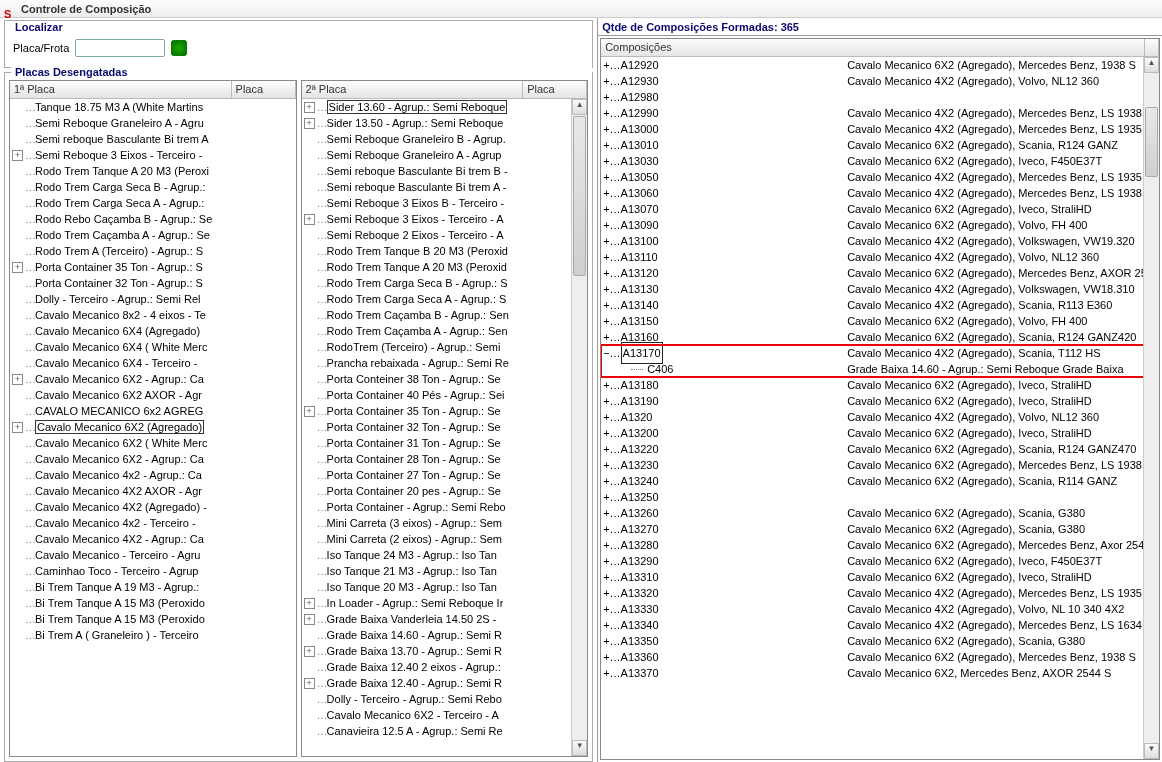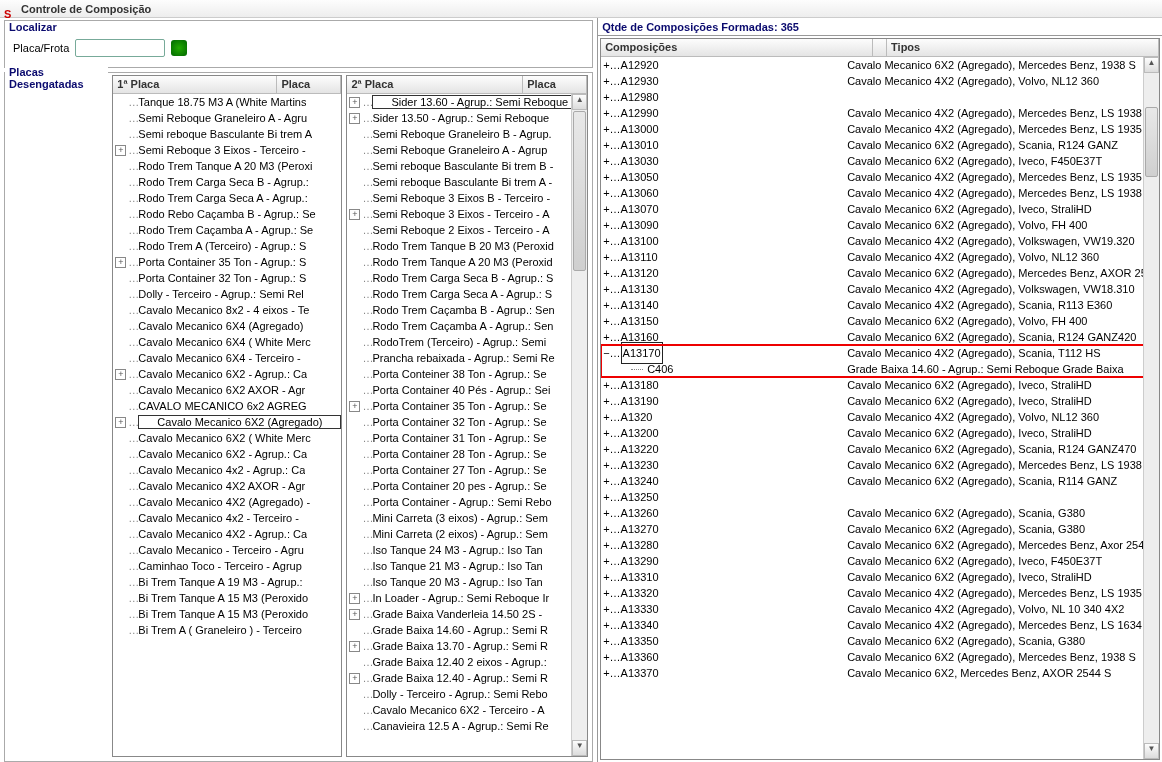--- a/index.html
+++ b/index.html
@@ -3,38 +3,38 @@
 <meta charset="utf-8">
 <style>
 *{box-sizing:border-box;margin:0;padding:0;font-family:Tahoma,Arial,sans-serif;font-size:11px}
 html,body{width:1162px;height:762px;background:#fff;overflow:hidden}
 .title{height:18px;line-height:18px;padding-left:4px;border-bottom:1px solid #ccc;font-weight:bold;color:#333;background:linear-gradient(#fdfdfd,#ededed)}
 .title .sic{display:inline-block;width:10px;height:10px;margin-right:4px;vertical-align:middle;color:#c00;font-weight:bold}
 .wrap{display:flex;height:744px}
 .left{width:606px;border-right:1px solid #999;display:flex;flex-direction:column}
 .right{flex:1;display:flex;flex-direction:column}
 .group{border:1px solid #aaa;margin:2px 4px 0 4px}
-.gtitle{margin-top:-7px;background:#fff;display:inline-block;padding:0 4px;color:#0a0a6e;font-weight:bold}
+.gtitle{margin-top:-7px;margin-left:6px;background:#fff;display:inline-block;padding:0 4px;color:#0a0a6e;font-weight:bold}
 .search{height:30px;padding:4px 8px;display:flex;align-items:center;gap:6px}
 .search label{color:#000}
 .search input{width:90px;height:18px;border:1px solid #7a9;border-radius:2px;padding:0 2px}
 .icn{width:16px;height:16px;background:radial-gradient(#2a0,#060);border-radius:3px;display:inline-block}
 .dtitle{margin-top:4px}
 .cols{display:flex;flex:1;gap:4px;margin:2px 4px 4px 4px;min-height:0}
 .panel{border:1px solid #888;flex:1;display:flex;flex-direction:column;min-height:0}
 .hdr{display:flex;background:linear-gradient(#fdfdfd,#e4e4e4);border-bottom:1px solid #bbb;height:18px}
-.hcell{border-right:1px solid #bbb;padding:2px 4px;color:#333;font-weight:bold;white-space:nowrap;overflow:hidden}
+.hcell{border-right:1px solid #bbb;padding:2px 4px;color:#333;font-weight:normal;white-space:nowrap;overflow:hidden}
 .hcell:first-child{flex:1}
 .hcell.placa{width:64px}
 .body{flex:1;overflow:hidden;position:relative}
 .row{display:flex;align-items:center;height:16px;padding-left:2px;white-space:nowrap;color:#000}
 .row .exp{width:11px;height:11px;border:1px solid #888;font-size:9px;line-height:9px;text-align:center;color:#555;margin-right:2px;flex-shrink:0}
 .row .dots{color:#888;letter-spacing:-1px;flex-shrink:0}
 .row .txt{overflow:hidden;text-overflow:clip}
-.row.sel .txt{border:1px solid #333;padding:0 18px}
+.row.sel .txt{border:1px solid #333;padding:0 1px}
 .scroll{position:absolute;right:0;top:0;bottom:0;width:16px;background:#eee;border-left:1px solid #ccc}
 .sbtn{height:16px;background:linear-gradient(#fdfdfd,#dcdcdc);border:1px solid #bbb;text-align:center;font-size:8px;color:#555}
 .thumb{position:absolute;left:1px;right:1px;background:linear-gradient(#e8e8e8,#cfcfcf);border:1px solid #aaa;border-radius:2px}
 .rtitle{height:18px;padding-left:4px;font-weight:bold;color:#0a0a6e;border-bottom:1px solid #999;display:flex;align-items:center}
 .rgrid{flex:1;display:flex;flex-direction:column;min-height:0;border:1px solid #888;margin:2px}
 .rrow{display:flex;height:16px;align-items:center}
 .c1{width:246px;display:flex;align-items:center;padding-left:2px;overflow:hidden;white-space:nowrap}
 .c2{flex:1;overflow:hidden;white-space:nowrap}
 .hilite{outline:2px solid #e00;outline-offset:-1px}
 .child .c1{padding-left:26px}
@@ -52,21 +52,21 @@
 <div class="wrap">
   <div class="left">
     <div class="group" style="height:48px">
       <div class="gtitle">Localizar</div>
       <div class="search">
         <label>Placa/Frota</label>
         <input type="text" style="">
         <span class="icn"></span>
       </div>
     </div>
-    <div class="group dtitle" style="flex:1;display:flex;flex-direction:row;min-height:0">
+    <div class="group dtitle" style="flex:1;display:flex;flex-direction:column;min-height:0">
       <div class="gtitle">Placas Desengatadas</div>
       <div class="cols">
         <div class="panel">
           <div class="hdr">
             <div class="hcell">1ª Placa</div>
             <div class="hcell placa">Placa</div>
           </div>
           <div class="body" id="body1">
               <div class="row">
                 <span style="width: 13px; display: inline-block;"></span>
@@ -456,21 +456,20 @@
       </div>
     </div>
   </div>
 
   <div class="right">
     <div class="rtitle">Qtde de Composições Formadas: 365</div>
     <div class="rgrid">
       <div class="hdr">
         <div class="hcell" style="width:232px">Composições</div>
         <div class="hcell" style="width:14px"></div>
-        <div class="hcell" style="flex:1">Tipos</div>
       </div>
       <div class="body" id="rbody">
         <div class="rrow">
             <div class="c1">
               <span class="exp">+</span>
               <span class="dots">…</span>
               <span class="txt">A12920</span>
             </div>
             <div class="c2">Cavalo Mecanico 6X2 (Agregado), Mercedes Benz, 1938 S</div>
           </div>

